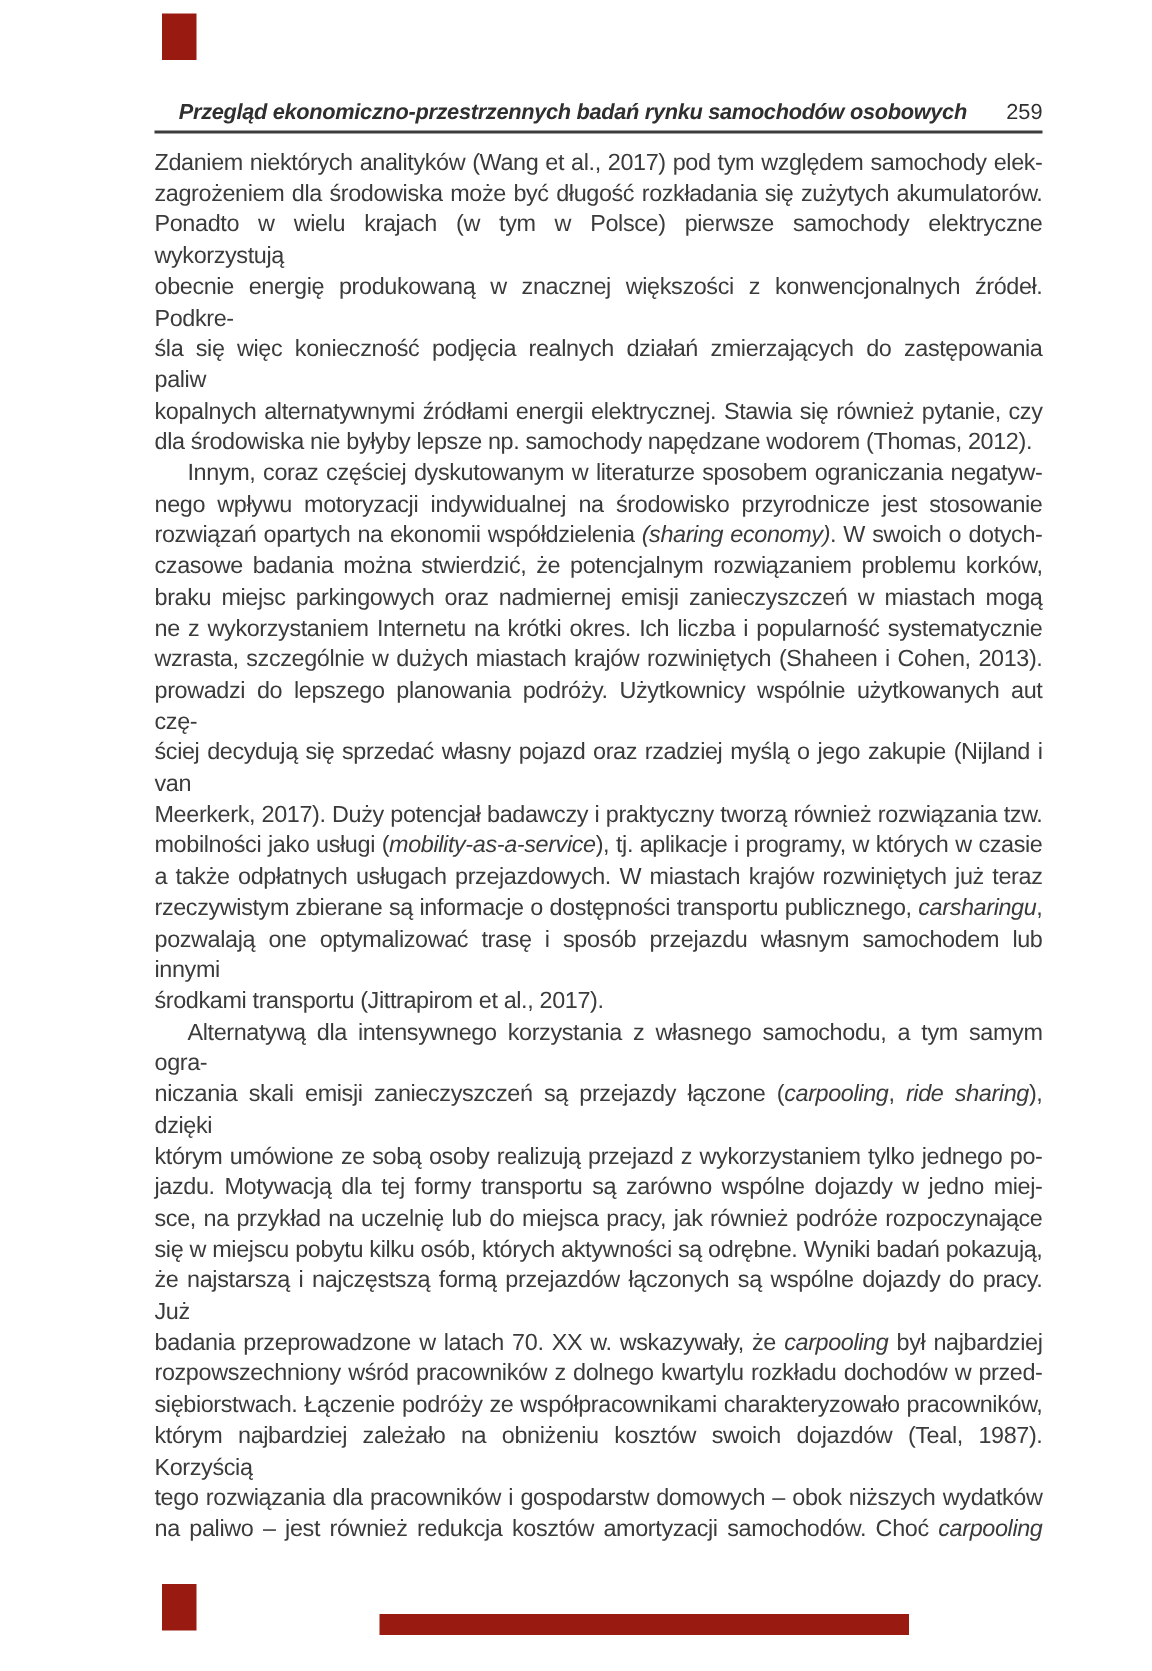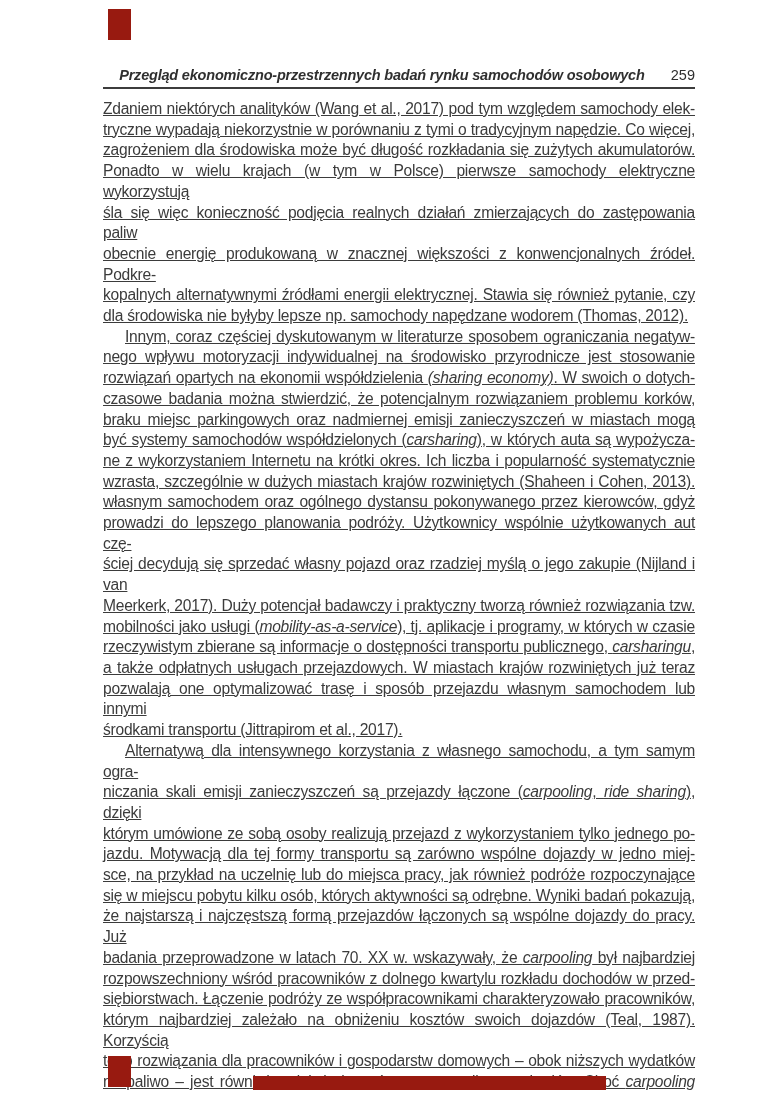--- a/index.html
+++ b/index.html
@@ -44,21 +44,21 @@
   .rule { margin-top: 4px; border-top: 2px solid #3c3c3c; height: 0; }
 
   
   .bodytext {
     position: absolute;
     left: 103px; top: 99px; width: 592px;
     font-size: 15.6px; line-height: 20.7px;
     letter-spacing: -0.25px;
     color: #3b3b3b;
   }
-  .paragraph { margin: 0; text-decoration: underline; }
+  .paragraph { margin: 0; }
   .line {
     text-align: justify;
     text-align-last: justify;
     white-space: normal;
   }
   .line.para-last { text-align-last: left; }
   .line.indent { text-indent: 22px; }
   .line i { font-style: italic; }
 </style>
 </head>
@@ -72,44 +72,41 @@
     <div class="running">
       <span class="head-title">Przegląd ekonomiczno-przestrzennych badań rynku samochodów osobowych</span>
       <span class="page-num">259</span>
     </div>
     <div class="rule"></div>
   </header>
 
   <main class="bodytext">
       <div class="paragraph">
         <div class="line"><span>Zdaniem niektórych analityków (Wang et al., 2017) pod tym względem samochody elek-</span></div>
-        <div class="line"><span>tryczne wypadają niekorzystnie w porównaniu z tymi o tradycyjnym napędzie. Co więcej,</span></div>
         <div class="line"><span>zagrożeniem dla środowiska może być długość rozkładania się zużytych akumulatorów.</span></div>
         <div class="line"><span>Ponadto w wielu krajach (w tym w Polsce) pierwsze samochody elektryczne wykorzystują</span></div>
+        <div class="line"><span>obecnie energię produkowaną w znacznej większości z konwencjonalnych źródeł. Podkre-</span></div>
         <div class="line"><span>śla się więc konieczność podjęcia realnych działań zmierzających do zastępowania paliw</span></div>
-        <div class="line"><span>obecnie energię produkowaną w znacznej większości z konwencjonalnych źródeł. Podkre-</span></div>
         <div class="line"><span>kopalnych alternatywnymi źródłami energii elektrycznej. Stawia się również pytanie, czy</span></div>
         <div class="line para-last"><span>dla środowiska nie byłyby lepsze np. samochody napędzane wodorem (Thomas, 2012).</span></div>
       </div>
       <div class="paragraph">
         <div class="line indent"><span>Innym, coraz częściej dyskutowanym w literaturze sposobem ograniczania negatyw-</span></div>
         <div class="line"><span>nego wpływu motoryzacji indywidualnej na środowisko przyrodnicze jest stosowanie</span></div>
         <div class="line"><span>rozwiązań opartych na ekonomii współdzielenia </span><i>(sharing economy)</i><span>. W swoich o dotych-</span></div>
         <div class="line"><span>czasowe badania można stwierdzić, że potencjalnym rozwiązaniem problemu korków,</span></div>
         <div class="line"><span>braku miejsc parkingowych oraz nadmiernej emisji zanieczyszczeń w miastach mogą</span></div>
-        <div class="line"><span>być systemy samochodów współdzielonych (</span><i>carsharing</i><span>), w których auta są wypożycza-</span></div>
         <div class="line"><span>ne z wykorzystaniem Internetu na krótki okres. Ich liczba i popularność systematycznie</span></div>
         <div class="line"><span>wzrasta, szczególnie w dużych miastach krajów rozwiniętych (Shaheen i Cohen, 2013).</span></div>
-        <div class="line"><span>własnym samochodem oraz ogólnego dystansu pokonywanego przez kierowców, gdyż</span></div>
         <div class="line"><span>prowadzi do lepszego planowania podróży. Użytkownicy wspólnie użytkowanych aut czę-</span></div>
         <div class="line"><span>ściej decydują się sprzedać własny pojazd oraz rzadziej myślą o jego zakupie (Nijland i van</span></div>
         <div class="line"><span>Meerkerk, 2017). Duży potencjał badawczy i praktyczny tworzą również rozwiązania tzw.</span></div>
         <div class="line"><span>mobilności jako usługi (</span><i>mobility-as-a-service</i><span>), tj. aplikacje i programy, w których w czasie</span></div>
+        <div class="line"><span>a także odpłatnych usługach przejazdowych. W miastach krajów rozwiniętych już teraz</span></div>
         <div class="line"><span>rzeczywistym zbierane są informacje o dostępności transportu publicznego, </span><i>carsharingu</i><span>,</span></div>
-        <div class="line"><span>a także odpłatnych usługach przejazdowych. W miastach krajów rozwiniętych już teraz</span></div>
         <div class="line"><span>pozwalają one optymalizować trasę i sposób przejazdu własnym samochodem lub innymi</span></div>
         <div class="line para-last"><span>środkami transportu (Jittrapirom et al., 2017).</span></div>
       </div>
       <div class="paragraph">
         <div class="line indent"><span>Alternatywą dla intensywnego korzystania z własnego samochodu, a tym samym ogra-</span></div>
         <div class="line"><span>niczania skali emisji zanieczyszczeń są przejazdy łączone (</span><i>carpooling</i><span>, </span><i>ride sharing</i><span>), dzięki</span></div>
         <div class="line"><span>którym umówione ze sobą osoby realizują przejazd z wykorzystaniem tylko jednego po-</span></div>
         <div class="line"><span>jazdu. Motywacją dla tej formy transportu są zarówno wspólne dojazdy w jedno miej-</span></div>
         <div class="line"><span>sce, na przykład na uczelnię lub do miejsca pracy, jak również podróże rozpoczynające</span></div>
         <div class="line"><span>się w miejscu pobytu kilku osób, których aktywności są odrębne. Wyniki badań pokazują,</span></div>

